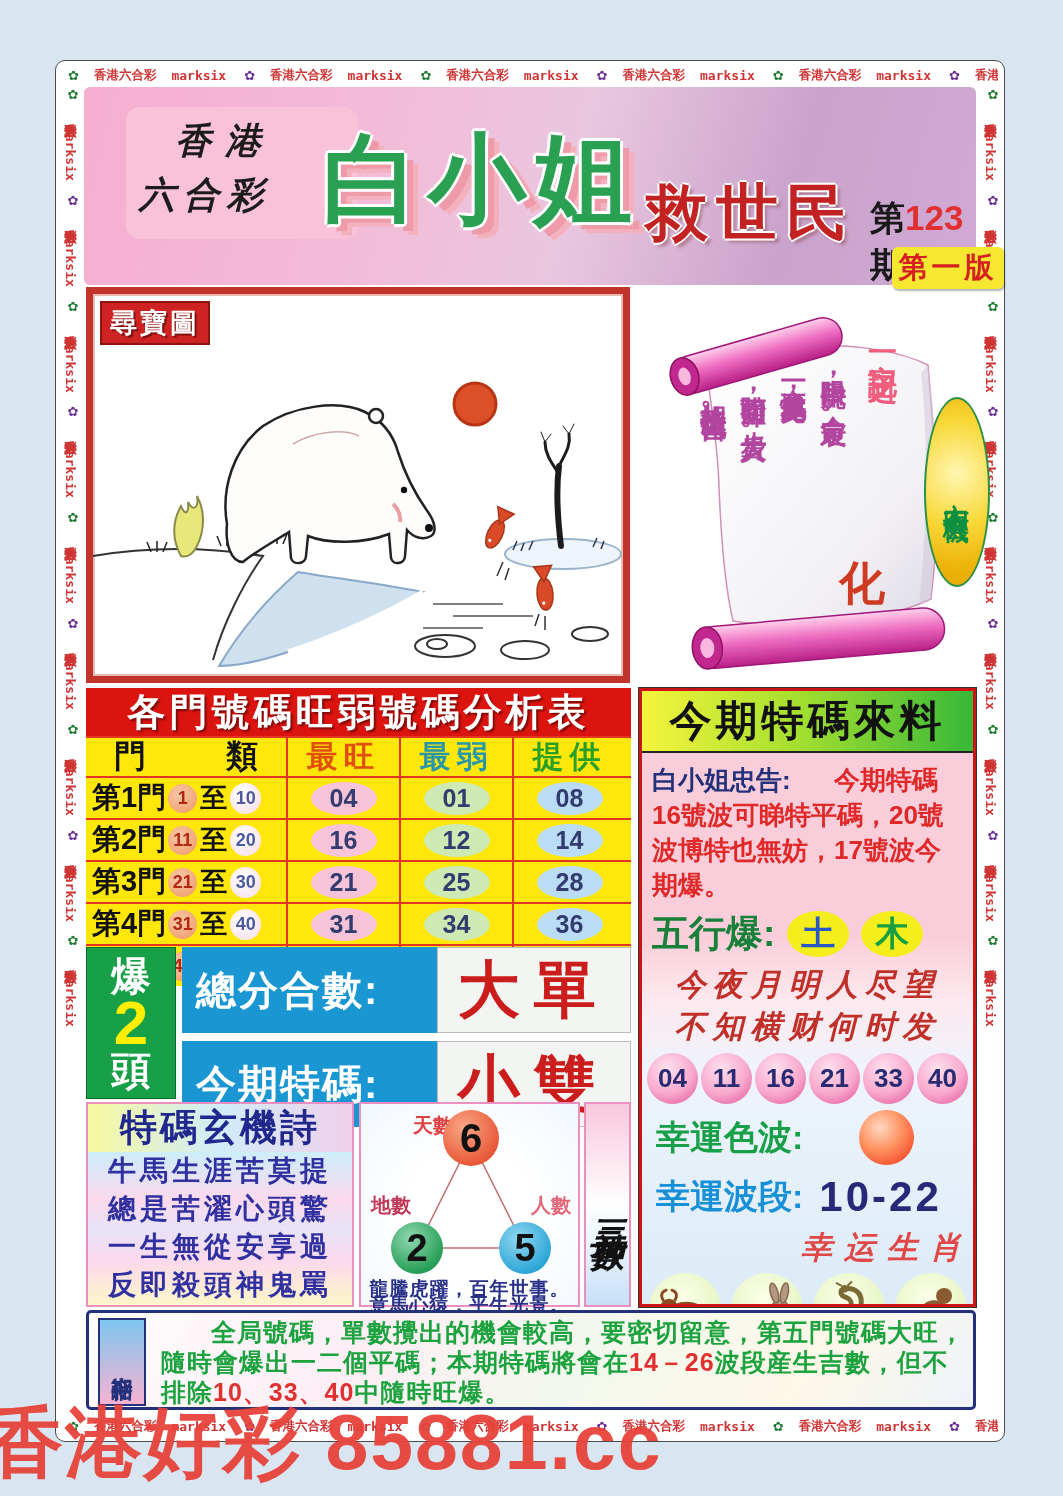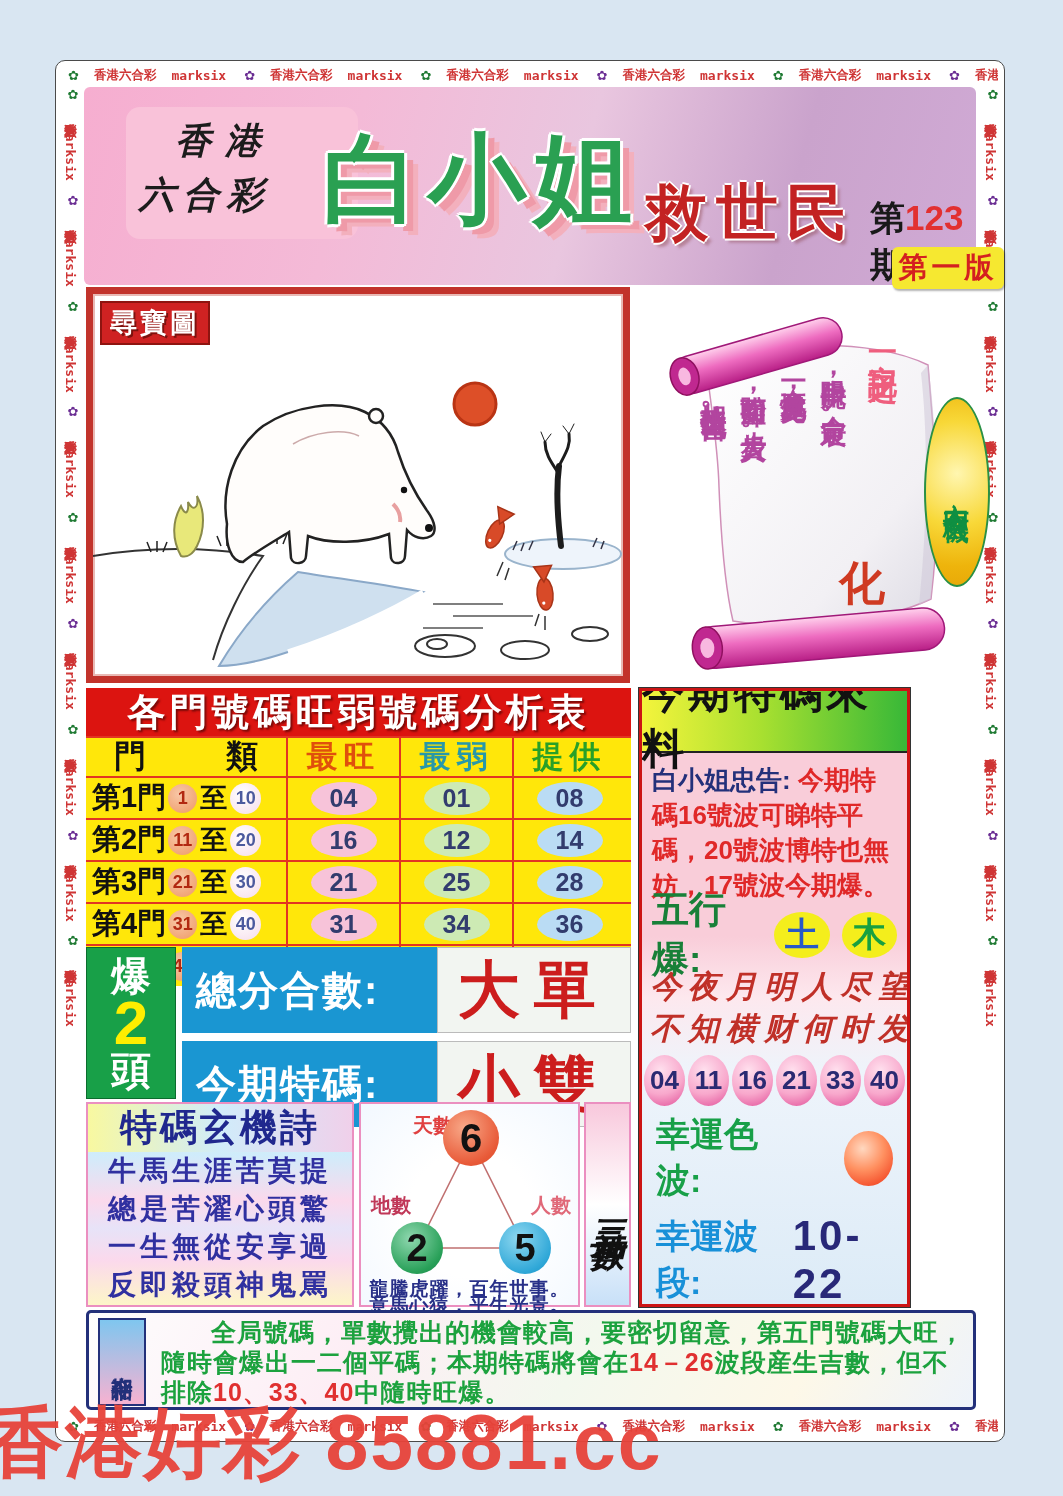--- a/index.html
+++ b/index.html
@@ -125,30 +125,30 @@
       background:radial-gradient(circle at 38% 32%,#90d8f0,#30a8d8 70%,#1890c0);}
   .tri-cap{position:absolute;left:0;width:100%;text-align:center;font-size:19px;font-weight:bold;
       color:#283088;letter-spacing:1px;}
   .cap1{top:172px;} .cap2{top:188px;}
   .sanp{position:absolute;left:528px;top:1041px;width:47px;height:205px;border:2px solid #eb8fc0;
       box-sizing:border-box;background:linear-gradient(180deg,#f8c8dc,#ffffff 50%,#c8e0f8);
       display:flex;align-items:center;justify-content:center;}
   .san-txt{writing-mode:vertical-rl;text-orientation:upright;font-size:34px;font-weight:bold;
       color:#111;font-family:"DejaVu Serif",serif;font-style:italic;letter-spacing:6px;}
   
-  .rightp{position:absolute;left:583px;top:627px;width:271px;height:619px;border:3px solid #cc1414;
+  .rightp{position:absolute;left:583px;top:627px;width:337px;height:619px;border:3px solid #cc1414;
       box-sizing:border-box;box-shadow:0 0 0 1px #333;
       background:linear-gradient(180deg,#f9cdd9 0%,#f9cdd9 40%,#fde8ee 50%,#eef4fb 62%,#dcebf7 100%);
       display:flex;flex-direction:column;overflow:hidden;}
   .rp-title{height:60px;min-height:60px;display:flex;align-items:center;justify-content:center;
       background:linear-gradient(90deg,#f4f43c 0%,#a8e030 45%,#38b838 100%);border-bottom:2px solid #222;
       font-size:42px;font-weight:bold;color:#111;letter-spacing:4px;}
   .advice{padding:10px 10px 4px 10px;font-size:26px;font-weight:bold;line-height:35px;}
   .adv-label{color:#23307a;}
-  .adv-text{color:#e02828;}
+  .adv-text{color:#e02828;margin-left:36px;}
   .wuxing{display:flex;align-items:center;gap:12px;padding:2px 10px;height:52px;}
   .wx-label{color:#188038;font-size:37px;font-weight:bold;}
   .wx-oval{width:62px;height:46px;border-radius:50%;background:#f4ee1c;display:flex;align-items:center;
       justify-content:center;font-size:34px;font-weight:bold;}
   .wx-1{color:#2858c8;} .wx-2{color:#18a040;}
   .rp-poem{padding:4px 8px 0 8px;text-align:center;color:#c03028;font-family:"DejaVu Serif",serif;
       font-style:italic;font-weight:bold;font-size:31px;line-height:38px;letter-spacing:7px;
       white-space:nowrap;}
   .ballrow{display:flex;justify-content:center;gap:3px;padding:8px 2px 2px 2px;}
   .ball{width:51px;height:51px;border-radius:50%;display:flex;align-items:center;justify-content:center;

